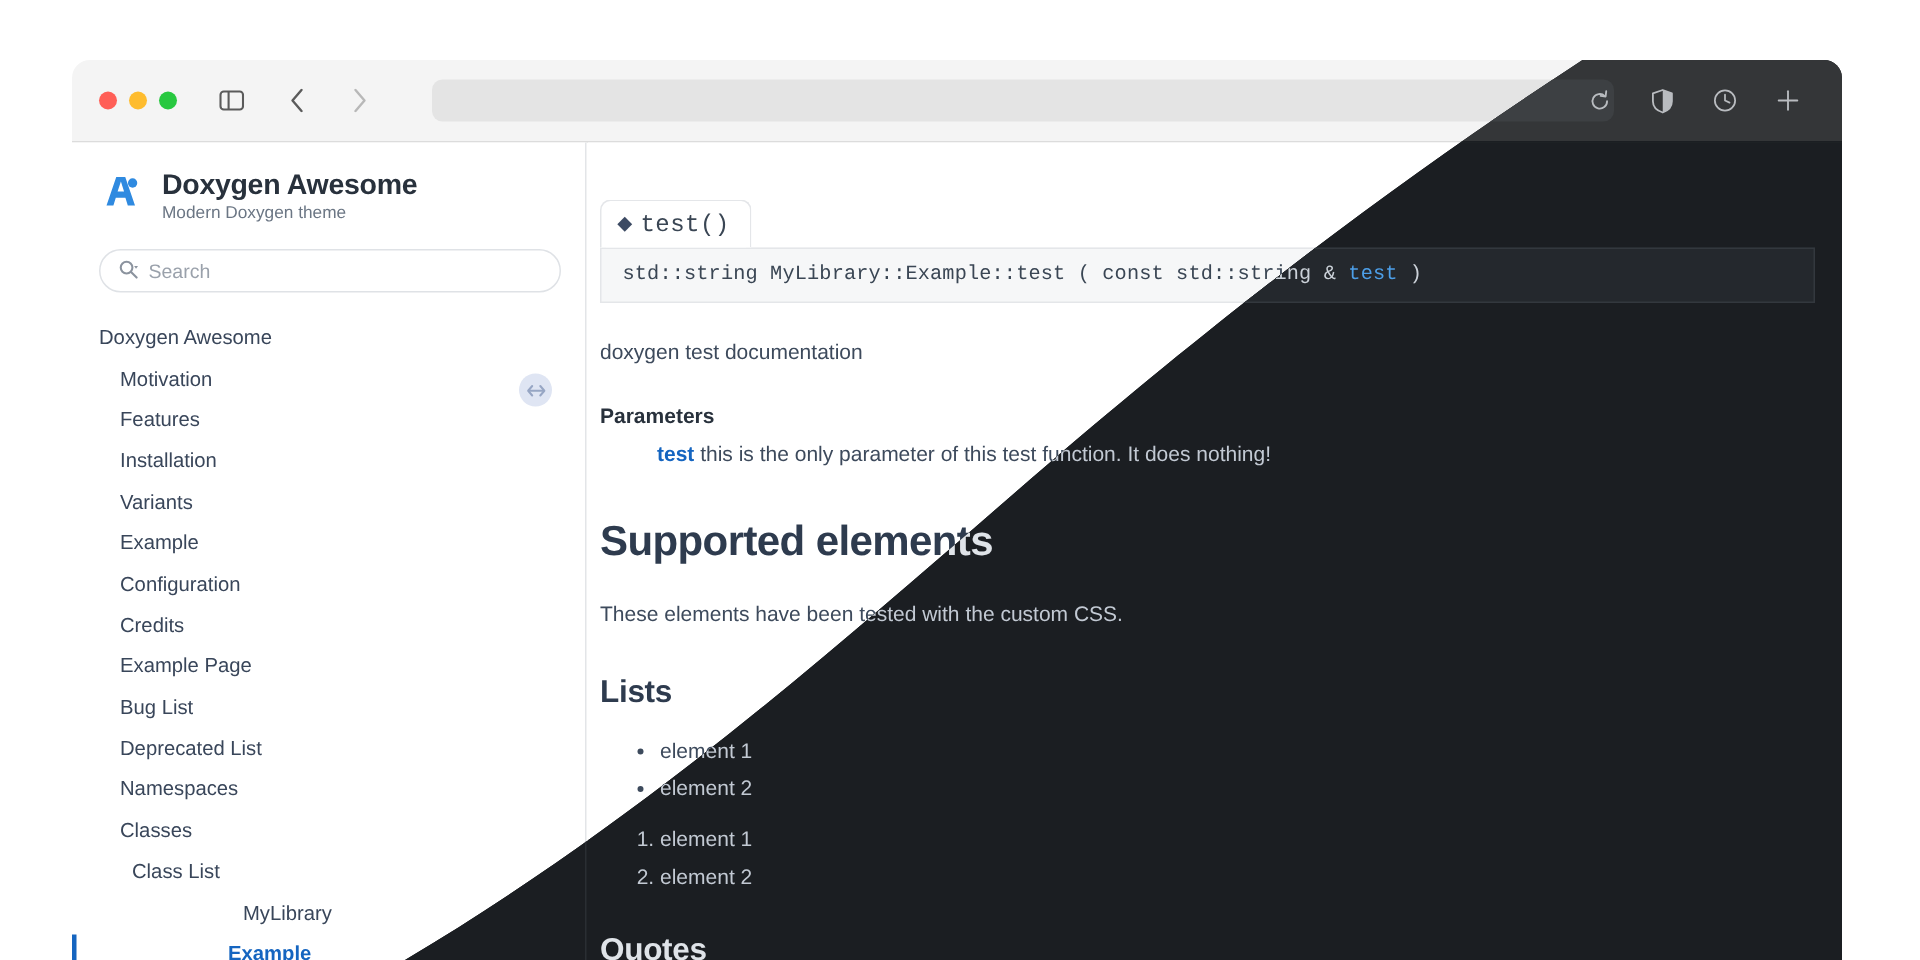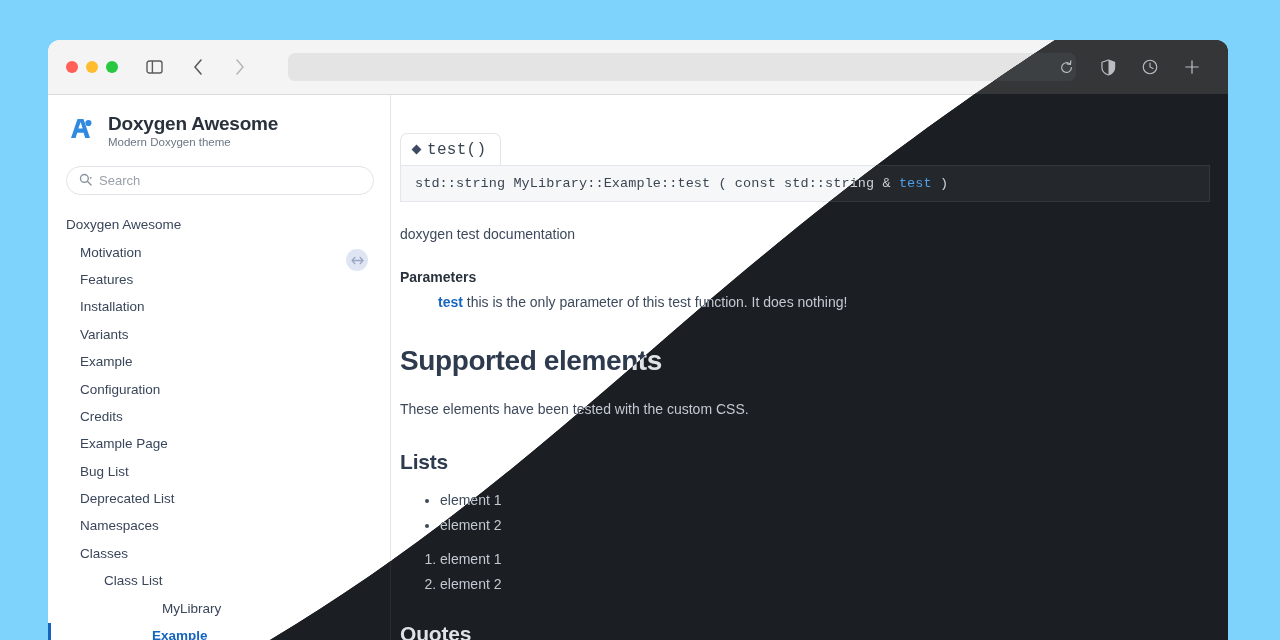--- a/index.html
+++ b/index.html
@@ -1,19 +1,19 @@
 <!DOCTYPE html>
 <html><head>
 <meta charset="utf-8">
 <style>
   * { margin:0; padding:0; box-sizing:border-box; }
   html,body { width:1280px; height:640px; overflow:hidden; background:#000; }
   body { font-family:"Liberation Sans", sans-serif; }
 
-  .stage { position:relative; width:1280px; height:640px; background:#7dd3fc; }
+  .stage { position:relative; width:1280px; height:640px; background:#ffffff; }
 
   
   .win {
     position:absolute; left:48px; top:40px; width:1180px; height:620px;
     border-radius:12px; overflow:hidden; background:#fff;
   }
 
   
   .layer { position:absolute; inset:0; }
 
@@ -57,21 +57,21 @@
 
   .navsync {
     position:absolute; right:22px; top:154px; width:22px; height:22px;
     border-radius:50%; background:#dfe5f3; display:flex; align-items:center; justify-content:center;
   }
 
   .nav { margin-top:16px; font-size:13.5px; color:#39465a; }
   .nav .it { height:27.4px; display:flex; align-items:center; white-space:nowrap; }
   .nav .lv0 { padding-left:18px; }
   .nav .lv1 { padding-left:32px; }
-  .nav .lv2 { padding-left:40px;margin-left:16px; }
+  .nav .lv2 { padding-left:40px; }
   .nav .lv3 { padding-left:114px; }
   .nav .lv4 { padding-left:104px; }
   .nav .active { color:#1565c0; font-weight:bold; }
   .active-bar { position:absolute; left:0; width:3px; height:26px; background:#1565c0; }
 
   
   .content { position:absolute; left:344px; top:55px; right:0; bottom:0; background:#fff; overflow:hidden; }
 
   .memtab {
     margin:38px 0 0 8px; display:inline-block; padding:7px 14px 6px 12px;

